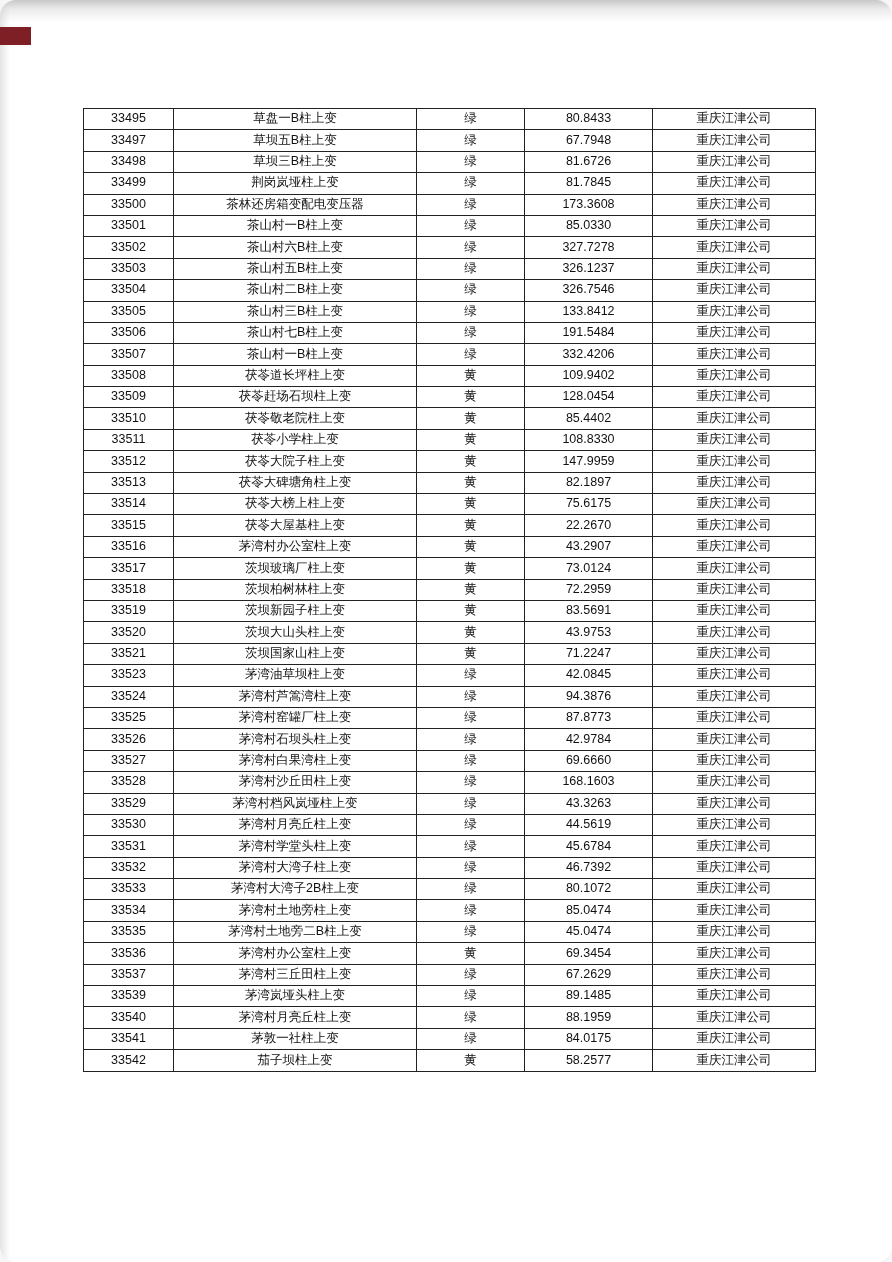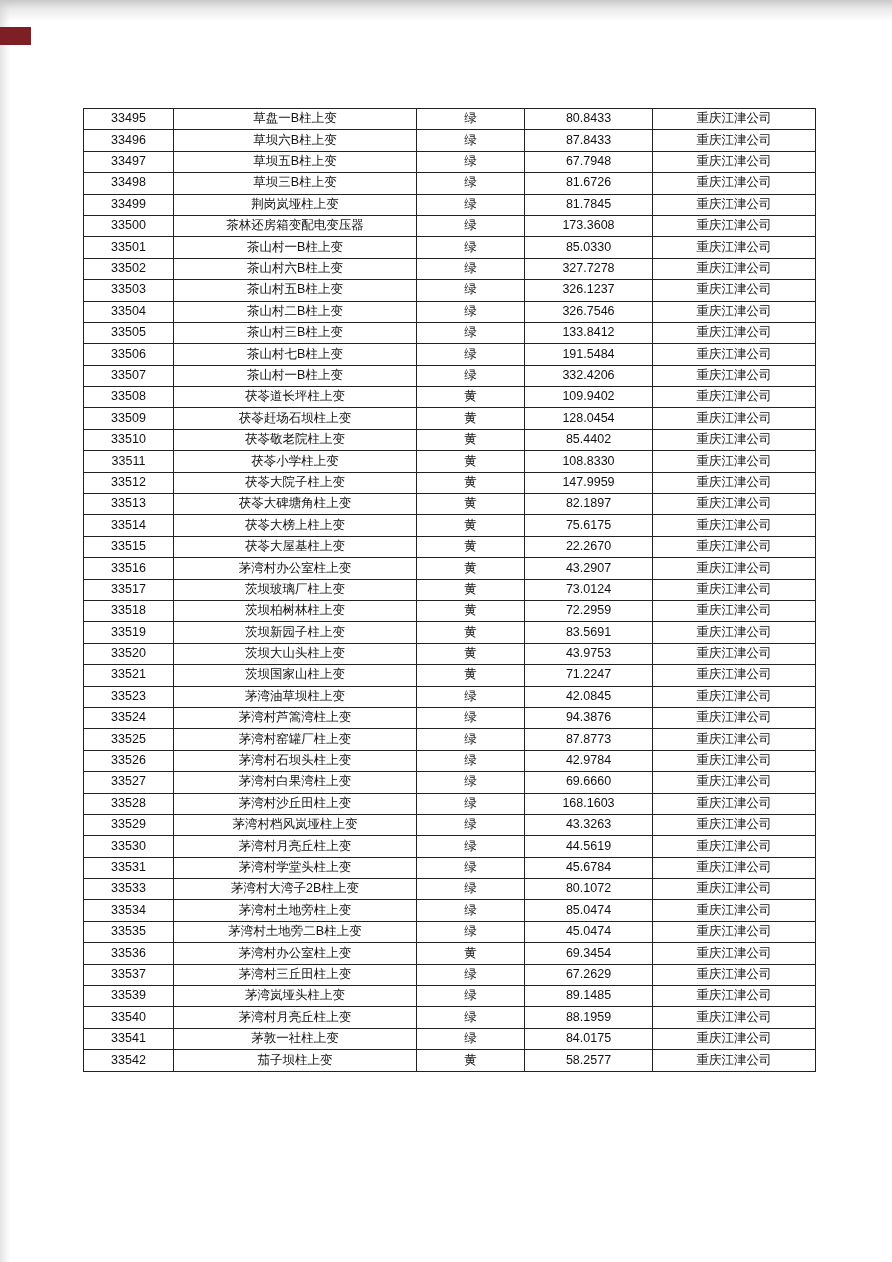--- a/index.html
+++ b/index.html
@@ -7,20 +7,21 @@
     padding: 0;
     background: #f6f6f6;
     font-family: "Liberation Sans", "DejaVu Sans", sans-serif;
   }
   .canvas {
     position: relative;
     width: 892px;
     height: 1262px;
     background: #ffffff;
     overflow: hidden;
+    border-radius: 16px;
   }
   .top-shade {
     position: absolute;
     left: 0; top: 0;
     width: 100%; height: 22px;
     background: linear-gradient(to bottom, #9b9b9b 0%, #d9d9d9 40%, rgba(255,255,255,0) 100%);
     opacity: 0.55;
   }
   .left-shade {
     position: absolute;
@@ -77,27 +78,20 @@
     <table class="grid">
       <tbody>
           <tr>
             <td class="c-id">33495</td>
             <td class="c-name">草盘一B柱上变</td>
             <td class="c-status">绿</td>
             <td class="c-value">80.8433</td>
             <td class="c-company">重庆江津公司</td>
           </tr>
           <tr>
-            <td class="c-id">33496</td>
-            <td class="c-name">草坝六B柱上变</td>
-            <td class="c-status">绿</td>
-            <td class="c-value">87.8433</td>
-            <td class="c-company">重庆江津公司</td>
-          </tr>
-          <tr>
             <td class="c-id">33497</td>
             <td class="c-name">草坝五B柱上变</td>
             <td class="c-status">绿</td>
             <td class="c-value">67.7948</td>
             <td class="c-company">重庆江津公司</td>
           </tr>
           <tr>
             <td class="c-id">33498</td>
             <td class="c-name">草坝三B柱上变</td>
             <td class="c-status">绿</td>
@@ -319,20 +313,27 @@
             <td class="c-name">茅湾村月亮丘柱上变</td>
             <td class="c-status">绿</td>
             <td class="c-value">44.5619</td>
             <td class="c-company">重庆江津公司</td>
           </tr>
           <tr>
             <td class="c-id">33531</td>
             <td class="c-name">茅湾村学堂头柱上变</td>
             <td class="c-status">绿</td>
             <td class="c-value">45.6784</td>
+            <td class="c-company">重庆江津公司</td>
+          </tr>
+          <tr>
+            <td class="c-id">33532</td>
+            <td class="c-name">茅湾村大湾子柱上变</td>
+            <td class="c-status">绿</td>
+            <td class="c-value">46.7392</td>
             <td class="c-company">重庆江津公司</td>
           </tr>
           <tr>
             <td class="c-id">33533</td>
             <td class="c-name">茅湾村大湾子2B柱上变</td>
             <td class="c-status">绿</td>
             <td class="c-value">80.1072</td>
             <td class="c-company">重庆江津公司</td>
           </tr>
           <tr>

